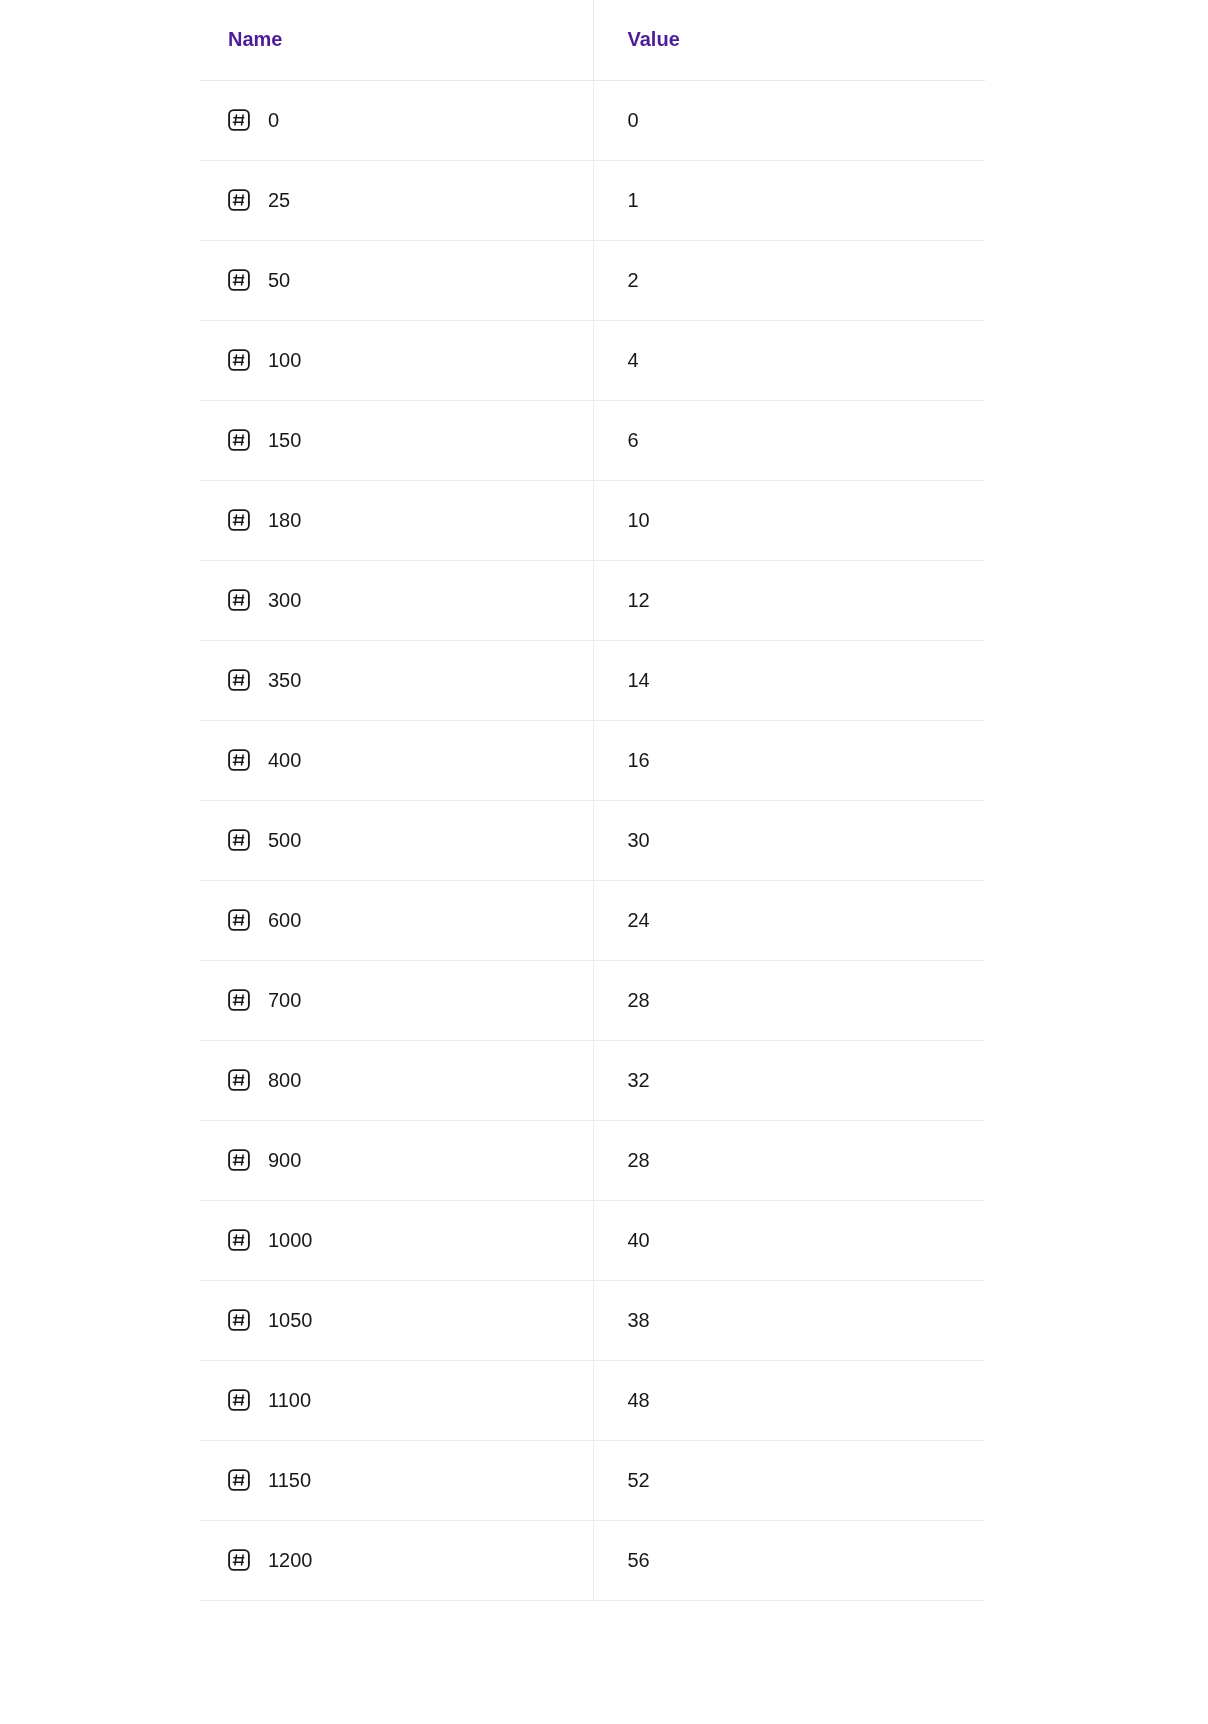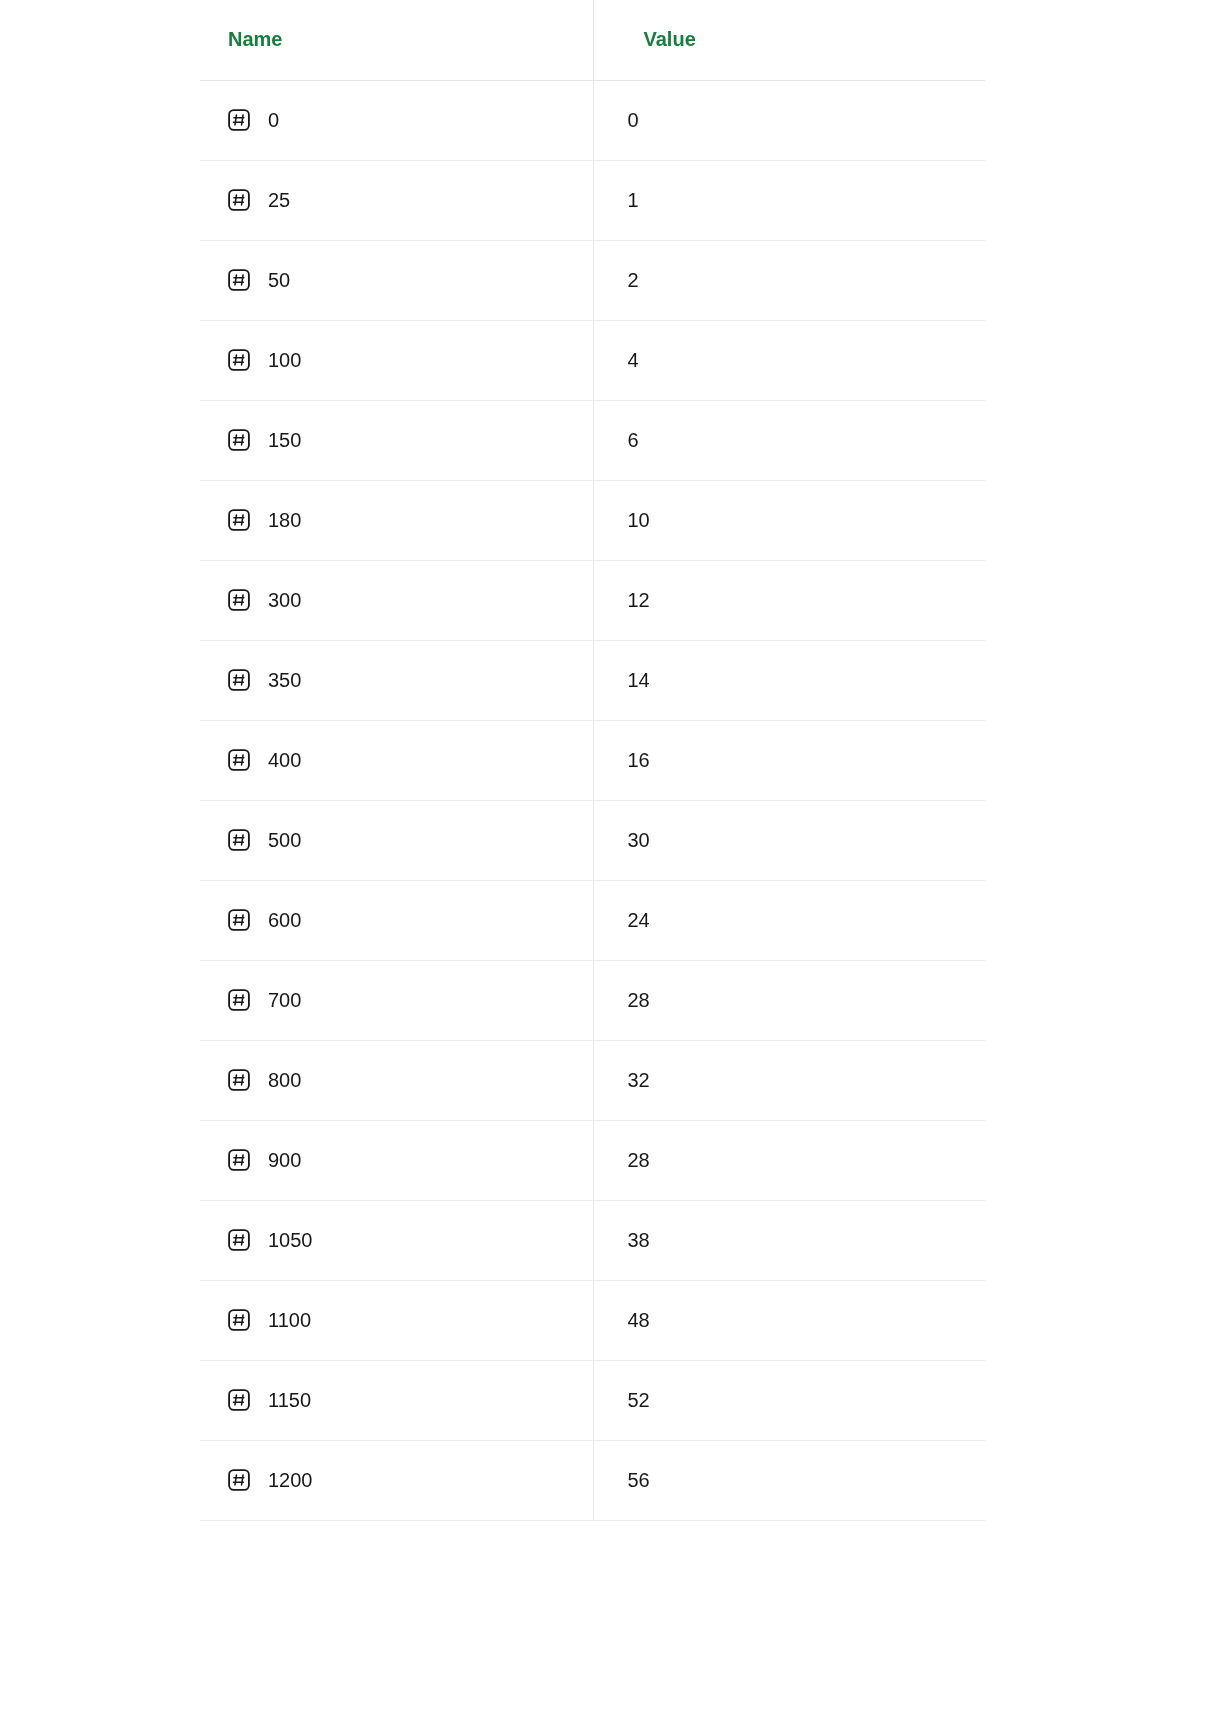--- a/index.html
+++ b/index.html
@@ -34,27 +34,27 @@
   table.data-table col.col-name { width: 393px; }
   table.data-table col.col-value { width: 392px; }
 
   table.data-table thead th {
     height: 80px;
     padding: 0 0 0 28px;
     text-align: left;
     vertical-align: middle;
     font-size: 20px;
     font-weight: bold;
-    color: #15803d;
+    color: #4c1d95;
     border-bottom: 1px solid #e6e6e8;
     background: #ffffff;
     box-sizing: border-box;
   }
   table.data-table thead th.value-head {
-    padding-left: 50px;
+    padding-left: 34px;
     border-left: 1px solid #e6e6e8;
   }
   table.data-table tbody td {
     height: 80px;
     padding: 0 0 0 28px;
     vertical-align: middle;
     font-size: 20px;
     color: #18181b;
     border-bottom: 1px solid #ececee;
     background: #ffffff;
@@ -337,20 +337,36 @@
           </svg>
         </span>
         <span class="name-text">900</span>
       </div>
     </td>
     <td class="value-cell">
       <span class="value-text">28</span>
     </td>
   </tr>
 
+  <tr>
+    <td class="name-cell">
+      <div class="name-cell-inner">
+        <span class="hash-icon-wrap">
+          <svg class="hash-icon" viewBox="0 0 24 24" fill="none" xmlns="http://www.w3.org/2000/svg">
+            <rect x="1.2" y="1.2" width="21.6" height="21.6" rx="5" stroke="#18181b" stroke-width="2"></rect>
+            <path d="M9.2 6.6L7.6 17.4M16.4 6.6L14.8 17.4M6.4 9.6H17.2M5.9 14.4H16.7" stroke="#18181b" stroke-width="1.7" stroke-linecap="round"></path>
+          </svg>
+        </span>
+        <span class="name-text">1000</span>
+      </div>
+    </td>
+    <td class="value-cell">
+      <span class="value-text">40</span>
+    </td>
+  </tr>
 
   <tr>
     <td class="name-cell">
       <div class="name-cell-inner">
         <span class="hash-icon-wrap">
           <svg class="hash-icon" viewBox="0 0 24 24" fill="none" xmlns="http://www.w3.org/2000/svg">
             <rect x="1.2" y="1.2" width="21.6" height="21.6" rx="5" stroke="#18181b" stroke-width="2"></rect>
             <path d="M9.2 6.6L7.6 17.4M16.4 6.6L14.8 17.4M6.4 9.6H17.2M5.9 14.4H16.7" stroke="#18181b" stroke-width="1.7" stroke-linecap="round"></path>
           </svg>
         </span>

